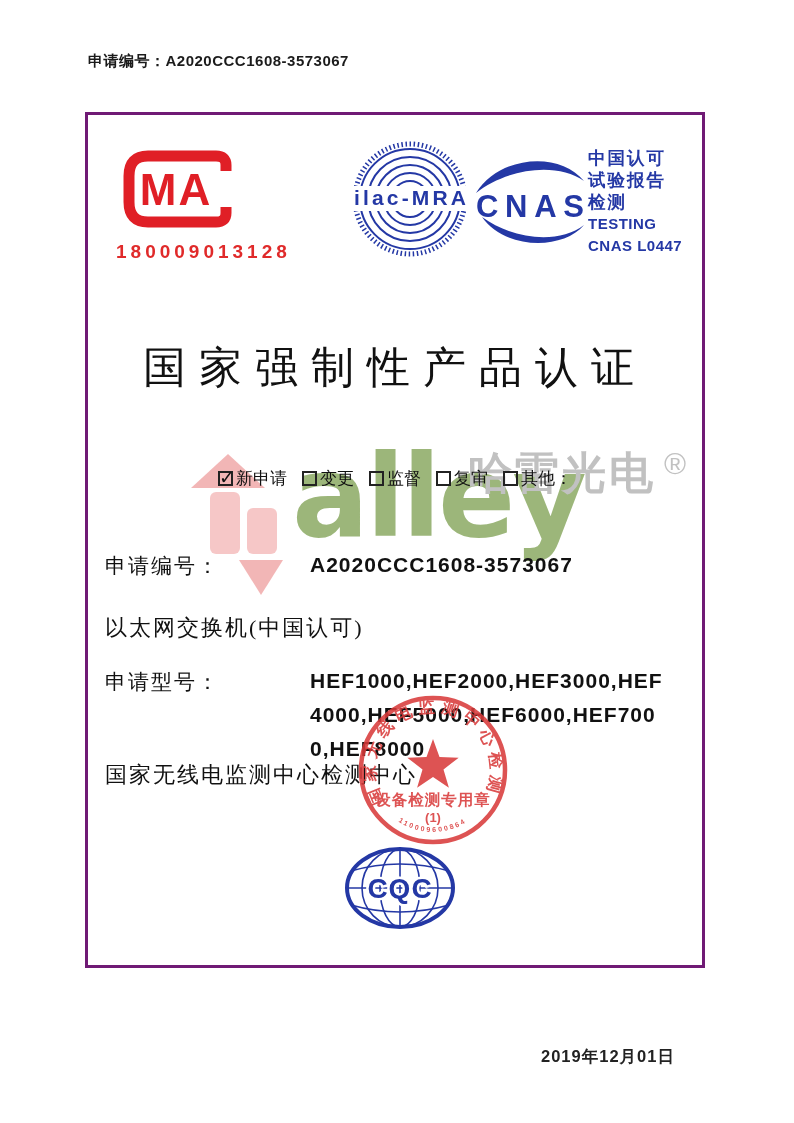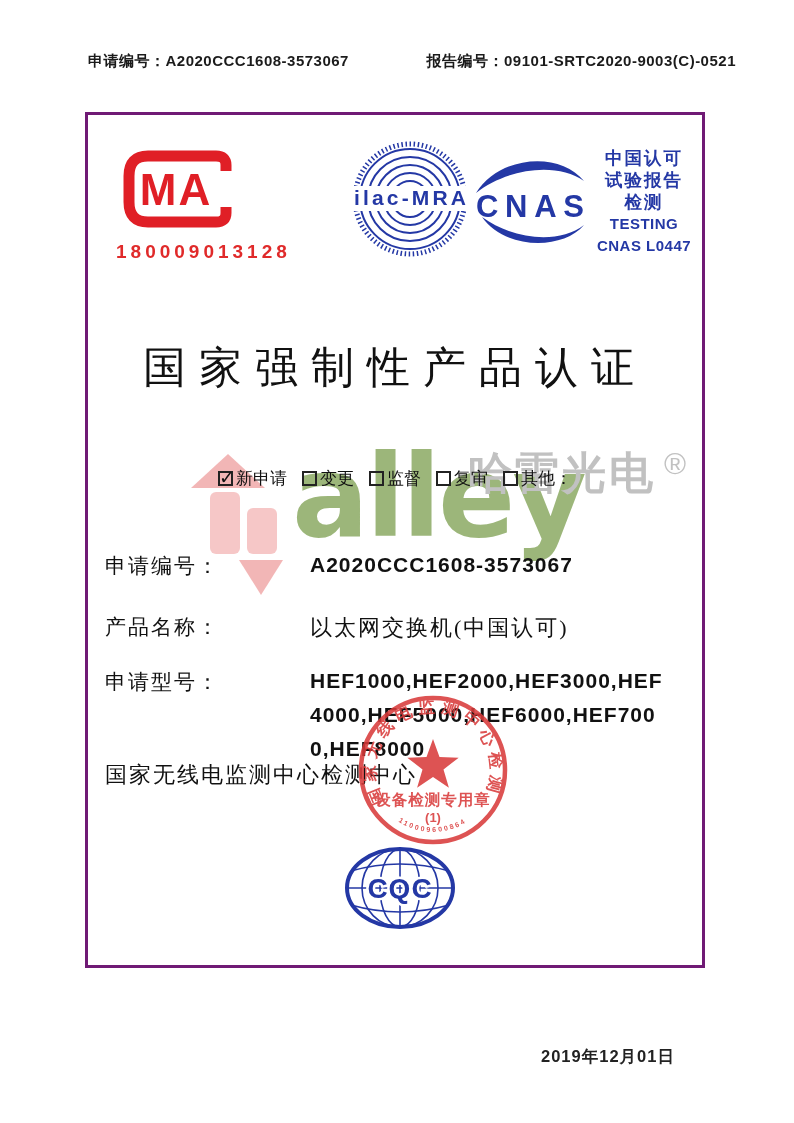--- a/index.html
+++ b/index.html
@@ -17,21 +17,21 @@
 
   
   .cma-wrap{position:absolute;left:28px;top:28px;width:140px;}
   .cma-number{margin-top:2px;color:#e02a2a;font-size:19px;font-weight:bold;
               letter-spacing:4px;white-space:nowrap;}
 
   
   .ilac-wrap{position:absolute;left:262px;top:24px;}
   .cnas-wrap{position:absolute;left:384px;top:38px;}
   .acc-text{position:absolute;left:500px;top:32px;width:112px;color:#2438a5;
-            font-weight:bold;line-height:22px;text-align:center;}
+            font-weight:bold;line-height:22px;}
   .acc-text .cjk{font-size:17.5px;letter-spacing:2px;font-family:"Liberation Sans",sans-serif;}
   .acc-text .lat{font-size:15px;letter-spacing:.5px;}
 
   
   .title1{position:absolute;left:0;top:212px;width:100%;text-align:center;
           font-family:"Liberation Serif","DejaVu Serif",serif;font-size:43px;
           letter-spacing:13px;color:#111;white-space:nowrap;margin-top:12px;}
   .title2{position:absolute;left:0;top:278px;width:100%;text-align:center;
           font-family:"Liberation Serif","DejaVu Serif",serif;font-size:43px;
           letter-spacing:26px;color:#111;white-space:nowrap;}
@@ -72,23 +72,20 @@
                letter-spacing:1px;z-index:2;font-weight:bold;}
 </style>
 </head>
 <body>
 
 <div class="page">
 
   <div class="header-row">
     <div>
       <span>申请编号：</span><span>A2020CCC1608-3573067</span>
-    </div>
-    <div>
-      <span>报告编号：</span><span>09101-SRTC2020-9003(C)-0521</span>
     </div>
   </div>
 
   <div class="watermark">
     <svg class="wm-h" width="125" height="150" viewBox="0 0 125 150">
       <polygon points="8,38 45,4 82,38" fill="#e97c7c"></polygon>
       <rect x="27" y="42" width="30" height="62" rx="6" fill="#f09a9a"></rect>
       <rect x="64" y="58" width="30" height="46" rx="6" fill="#f09a9a"></rect>
       <polygon points="56,110 100,110 78,145" fill="#e97c7c"></polygon>
     </svg>
@@ -160,21 +157,20 @@
         <span>其他：</span>
       </span>
     </div>
   </div>
 
   <div class="field-row" style="top:552px;">
     <div class="field-label">申请编号：</div>
     <div class="v-mono">A2020CCC1608-3573067</div>
   </div>
   <div class="field-row" style="top:613px;">
-    <div class="field-label">产品名称：</div>
     <div class="v-cjk">以太网交换机(中国认可)</div>
   </div>
   <div class="field-row" style="top:668px;">
     <div class="field-label">申请型号：</div>
     <div class="v-mono">HEF1000,HEF2000,HEF3000,HEF4000,HEF5000,HEF6000,HEF7000,HEF8000</div>
   </div>
   <div class="field-row" style="top:760px;">
     <div class="v-cjk">国家无线电监测中心检测中心</div>
   </div>
 

